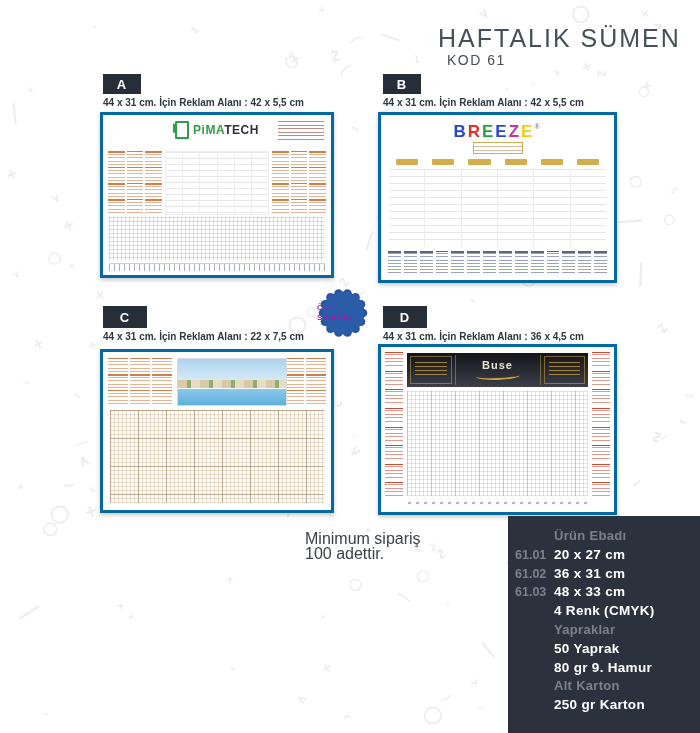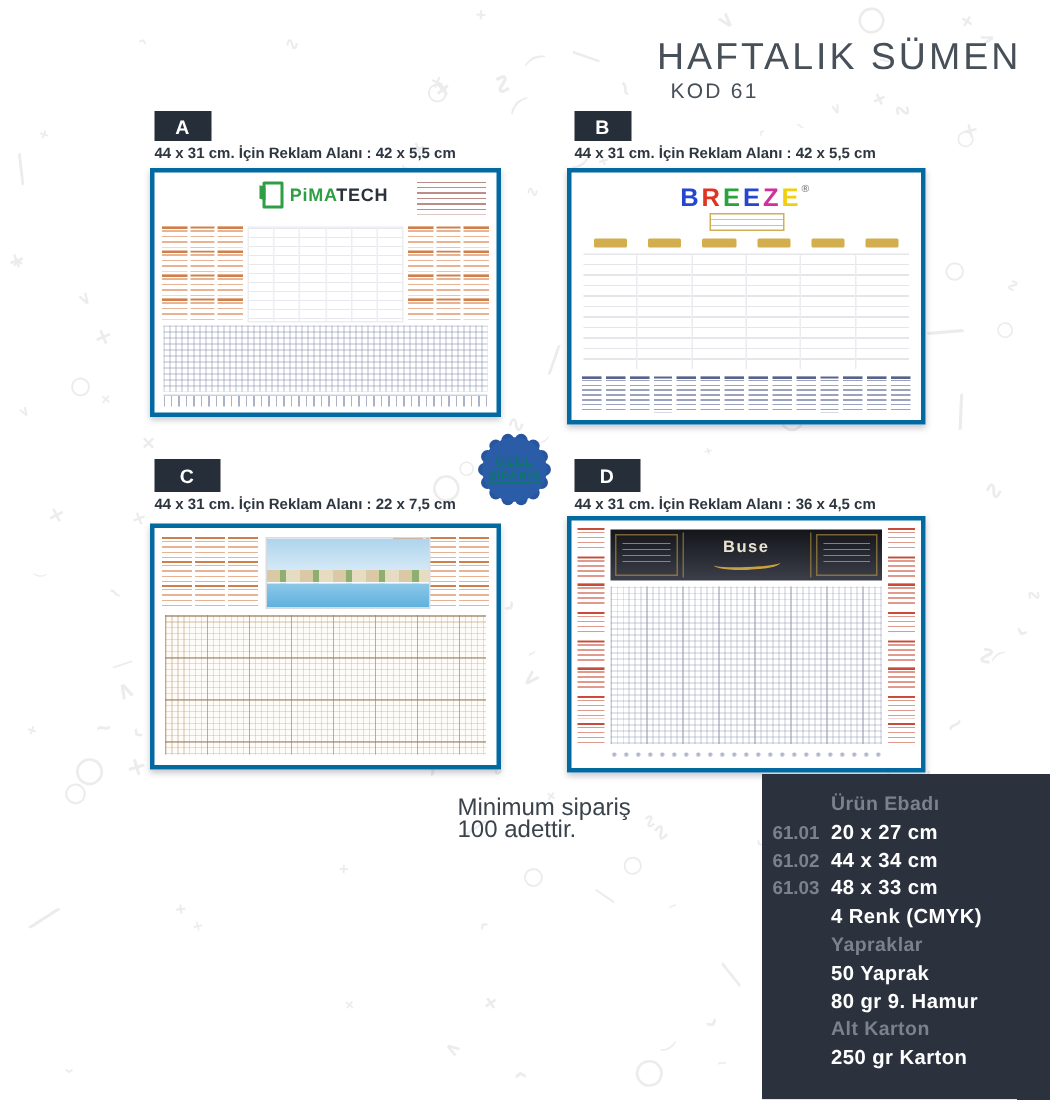--- a/index.html
+++ b/index.html
@@ -118,22 +118,22 @@
       repeating-linear-gradient(to right,rgba(140,145,170,.35) 0 1px,transparent 1px 24px),
       repeating-linear-gradient(to bottom,rgba(125,135,165,.22) 0 1px,transparent 1px 4px),
       repeating-linear-gradient(to right,rgba(125,135,165,.22) 0 1px,transparent 1px 4px);}
   .d-dots{position:absolute;left:26px;right:26px;bottom:5px;height:7px;
       background:radial-gradient(circle at 2.5px 3px,#b2b8cc 1.2px,transparent 1.6px);
       background-size:8px 7px;}
 
   
   .badge{position:absolute;left:317px;top:287px;width:52px;height:52px;z-index:3;}
   .badge svg{position:absolute;inset:0;}
-  .badge-text{position:absolute;inset:0;display:flex;flex-direction:column;align-items:center;
-      justify-content:center;color:#0f766e;font-weight:bold;z-index:1;line-height:1.25;text-decoration:underline;}
+  .badge-text{position:absolute;inset:0;display:flex;flex-direction:column;align-items:flex-start;
+      justify-content:center;color:#a21caf;font-weight:bold;z-index:1;line-height:1.25;}
   .badge-l1{font-size:8px;letter-spacing:1px;}
   .badge-l2{font-size:8px;letter-spacing:.5px;}
 
   
   .note{position:absolute;left:305px;top:531px;font-size:16px;color:#3a424c;line-height:15px;z-index:2;}
 
   
   .spec-panel{position:absolute;left:508px;top:516px;width:192px;height:217px;background:#2b323d;
       z-index:2;padding-top:11px;box-sizing:border-box;}
   .spec-row{display:grid;grid-template-columns:46px 1fr;align-items:baseline;line-height:18.8px;}
@@ -490,21 +490,21 @@
         <div class="spec-row">
           <span class="spec-code"></span>
           <span class="spec-label">Ürün Ebadı</span>
         </div>
         <div class="spec-row">
           <span class="spec-code">61.01</span>
           <span class="spec-value">20 x 27 cm</span>
         </div>
         <div class="spec-row">
           <span class="spec-code">61.02</span>
-          <span class="spec-value">44 x 34 cm</span>
+          <span class="spec-value">36 x 31 cm</span>
         </div>
         <div class="spec-row">
           <span class="spec-code">61.03</span>
           <span class="spec-value">48 x 33 cm</span>
         </div>
         <div class="spec-row">
           <span class="spec-code"></span>
           <span class="spec-value">4 Renk (CMYK)</span>
         </div>
         <div class="spec-row">

